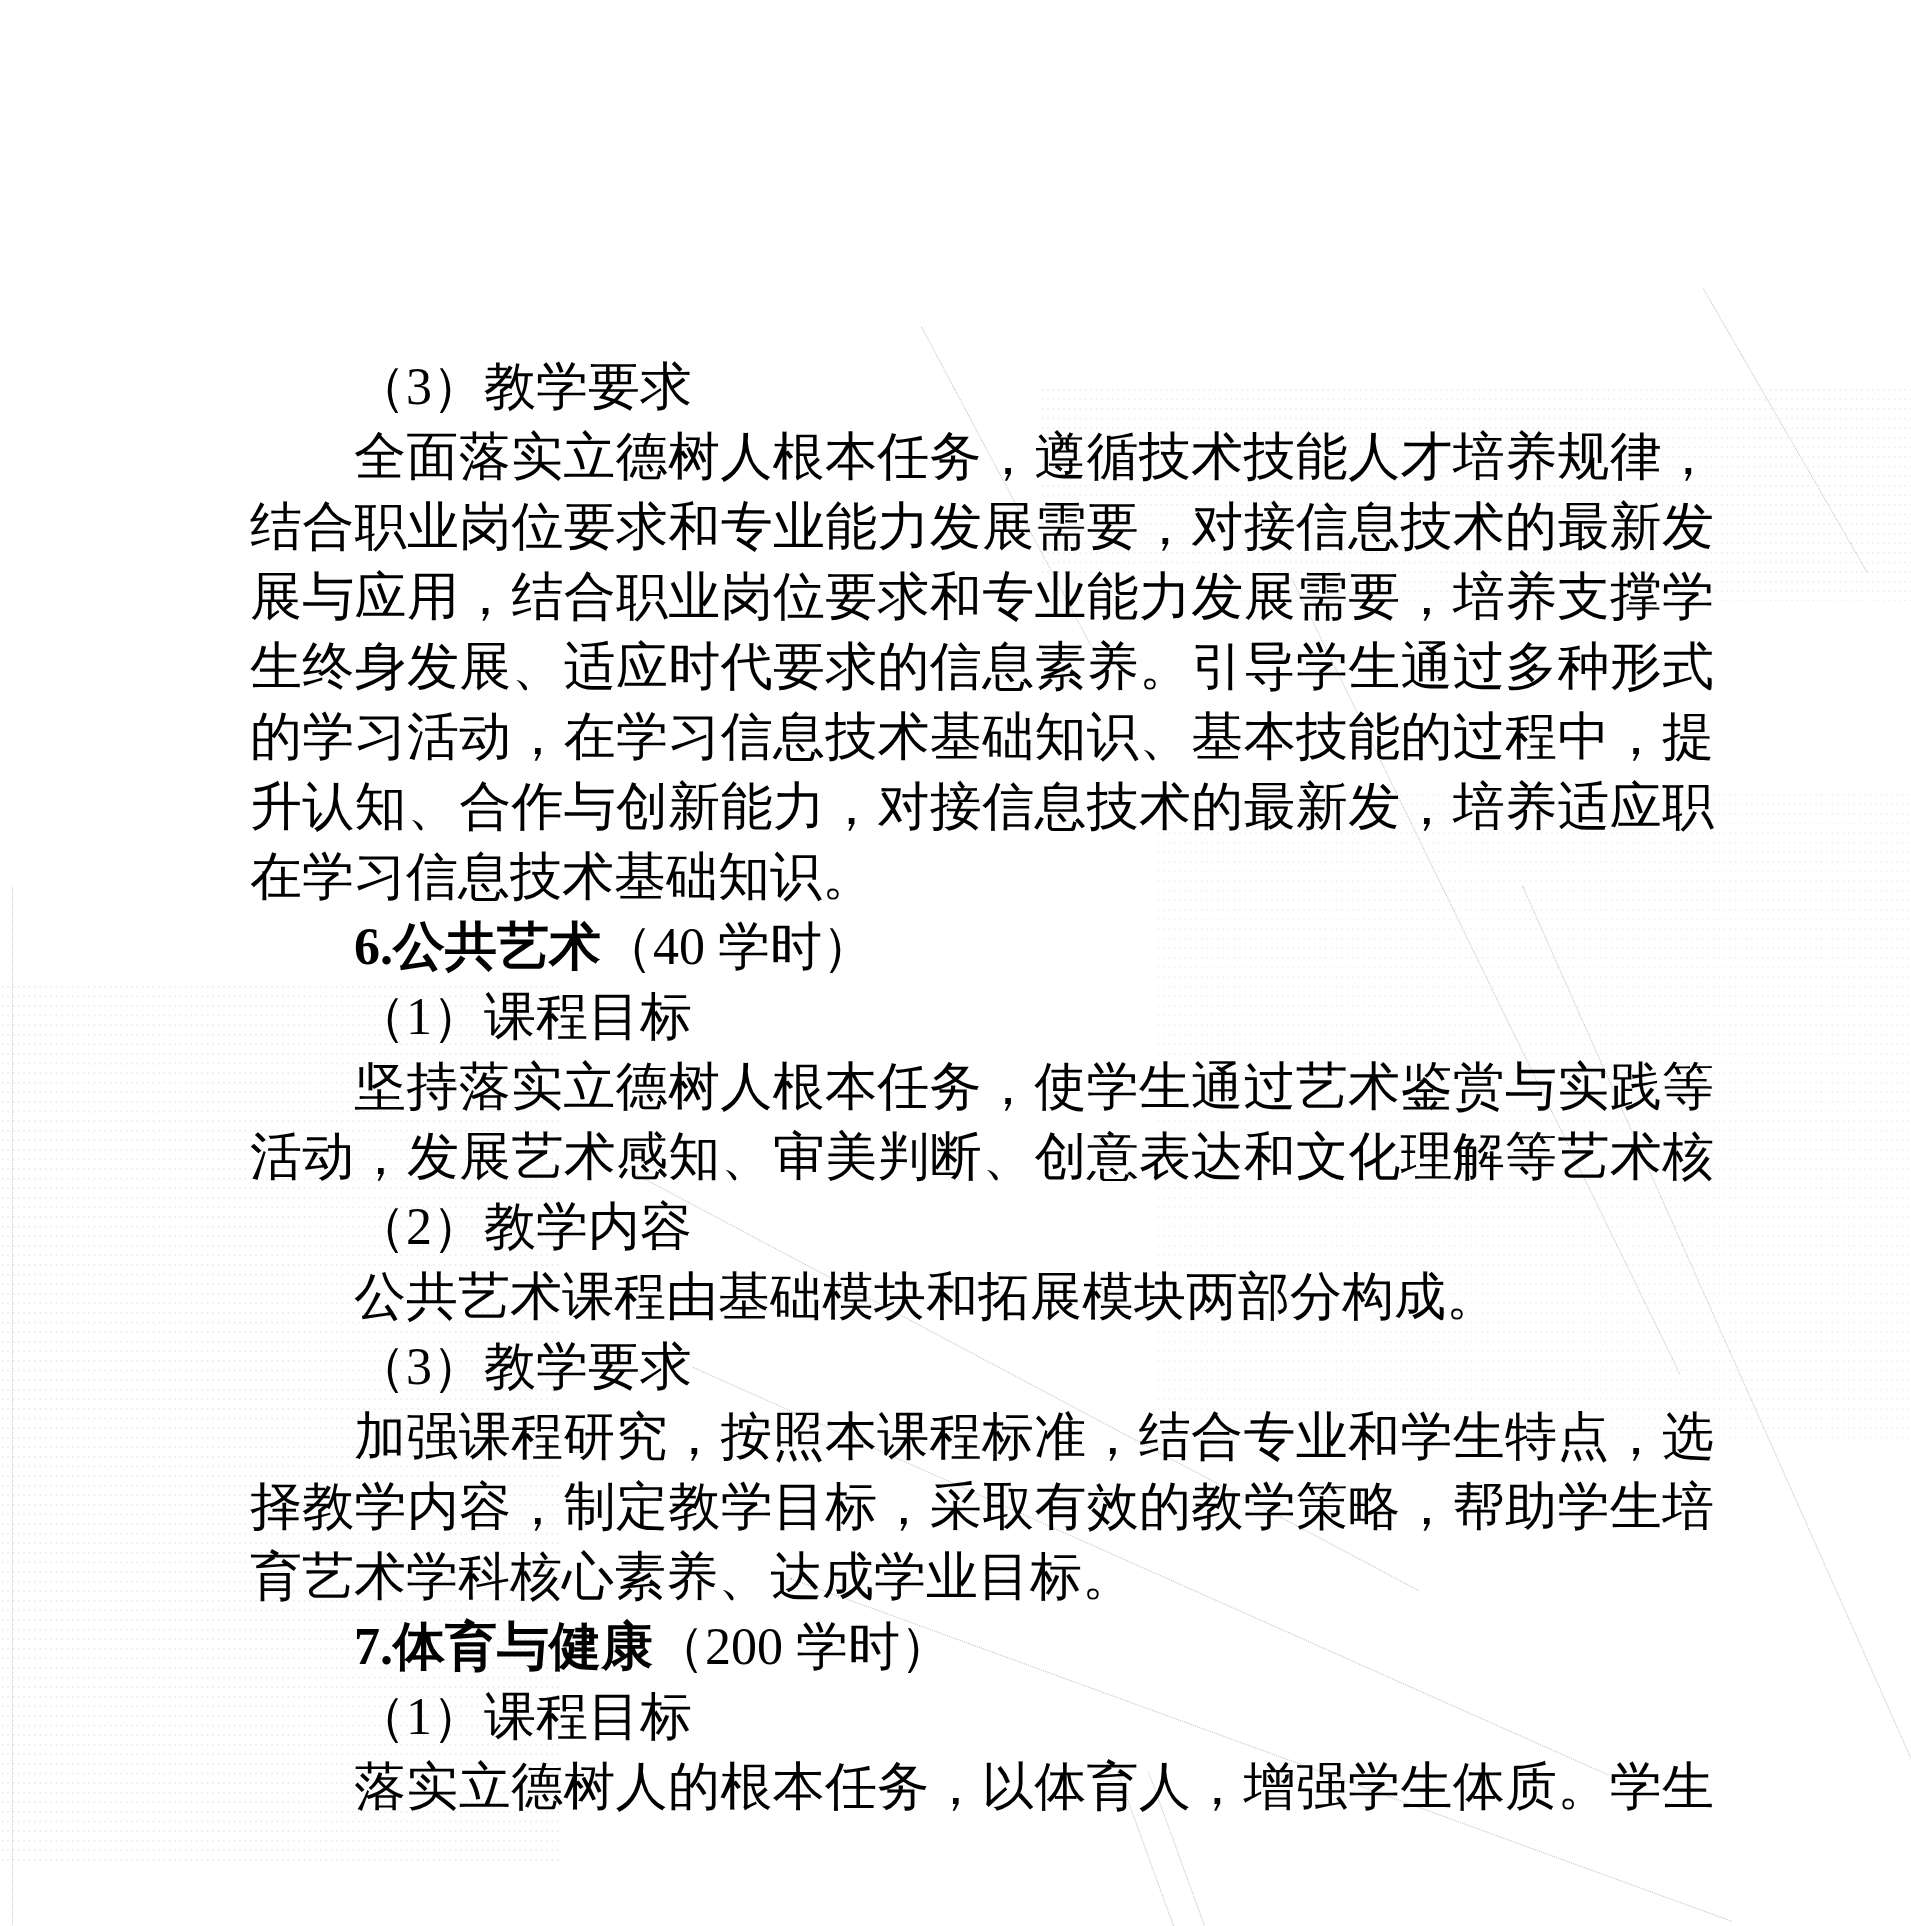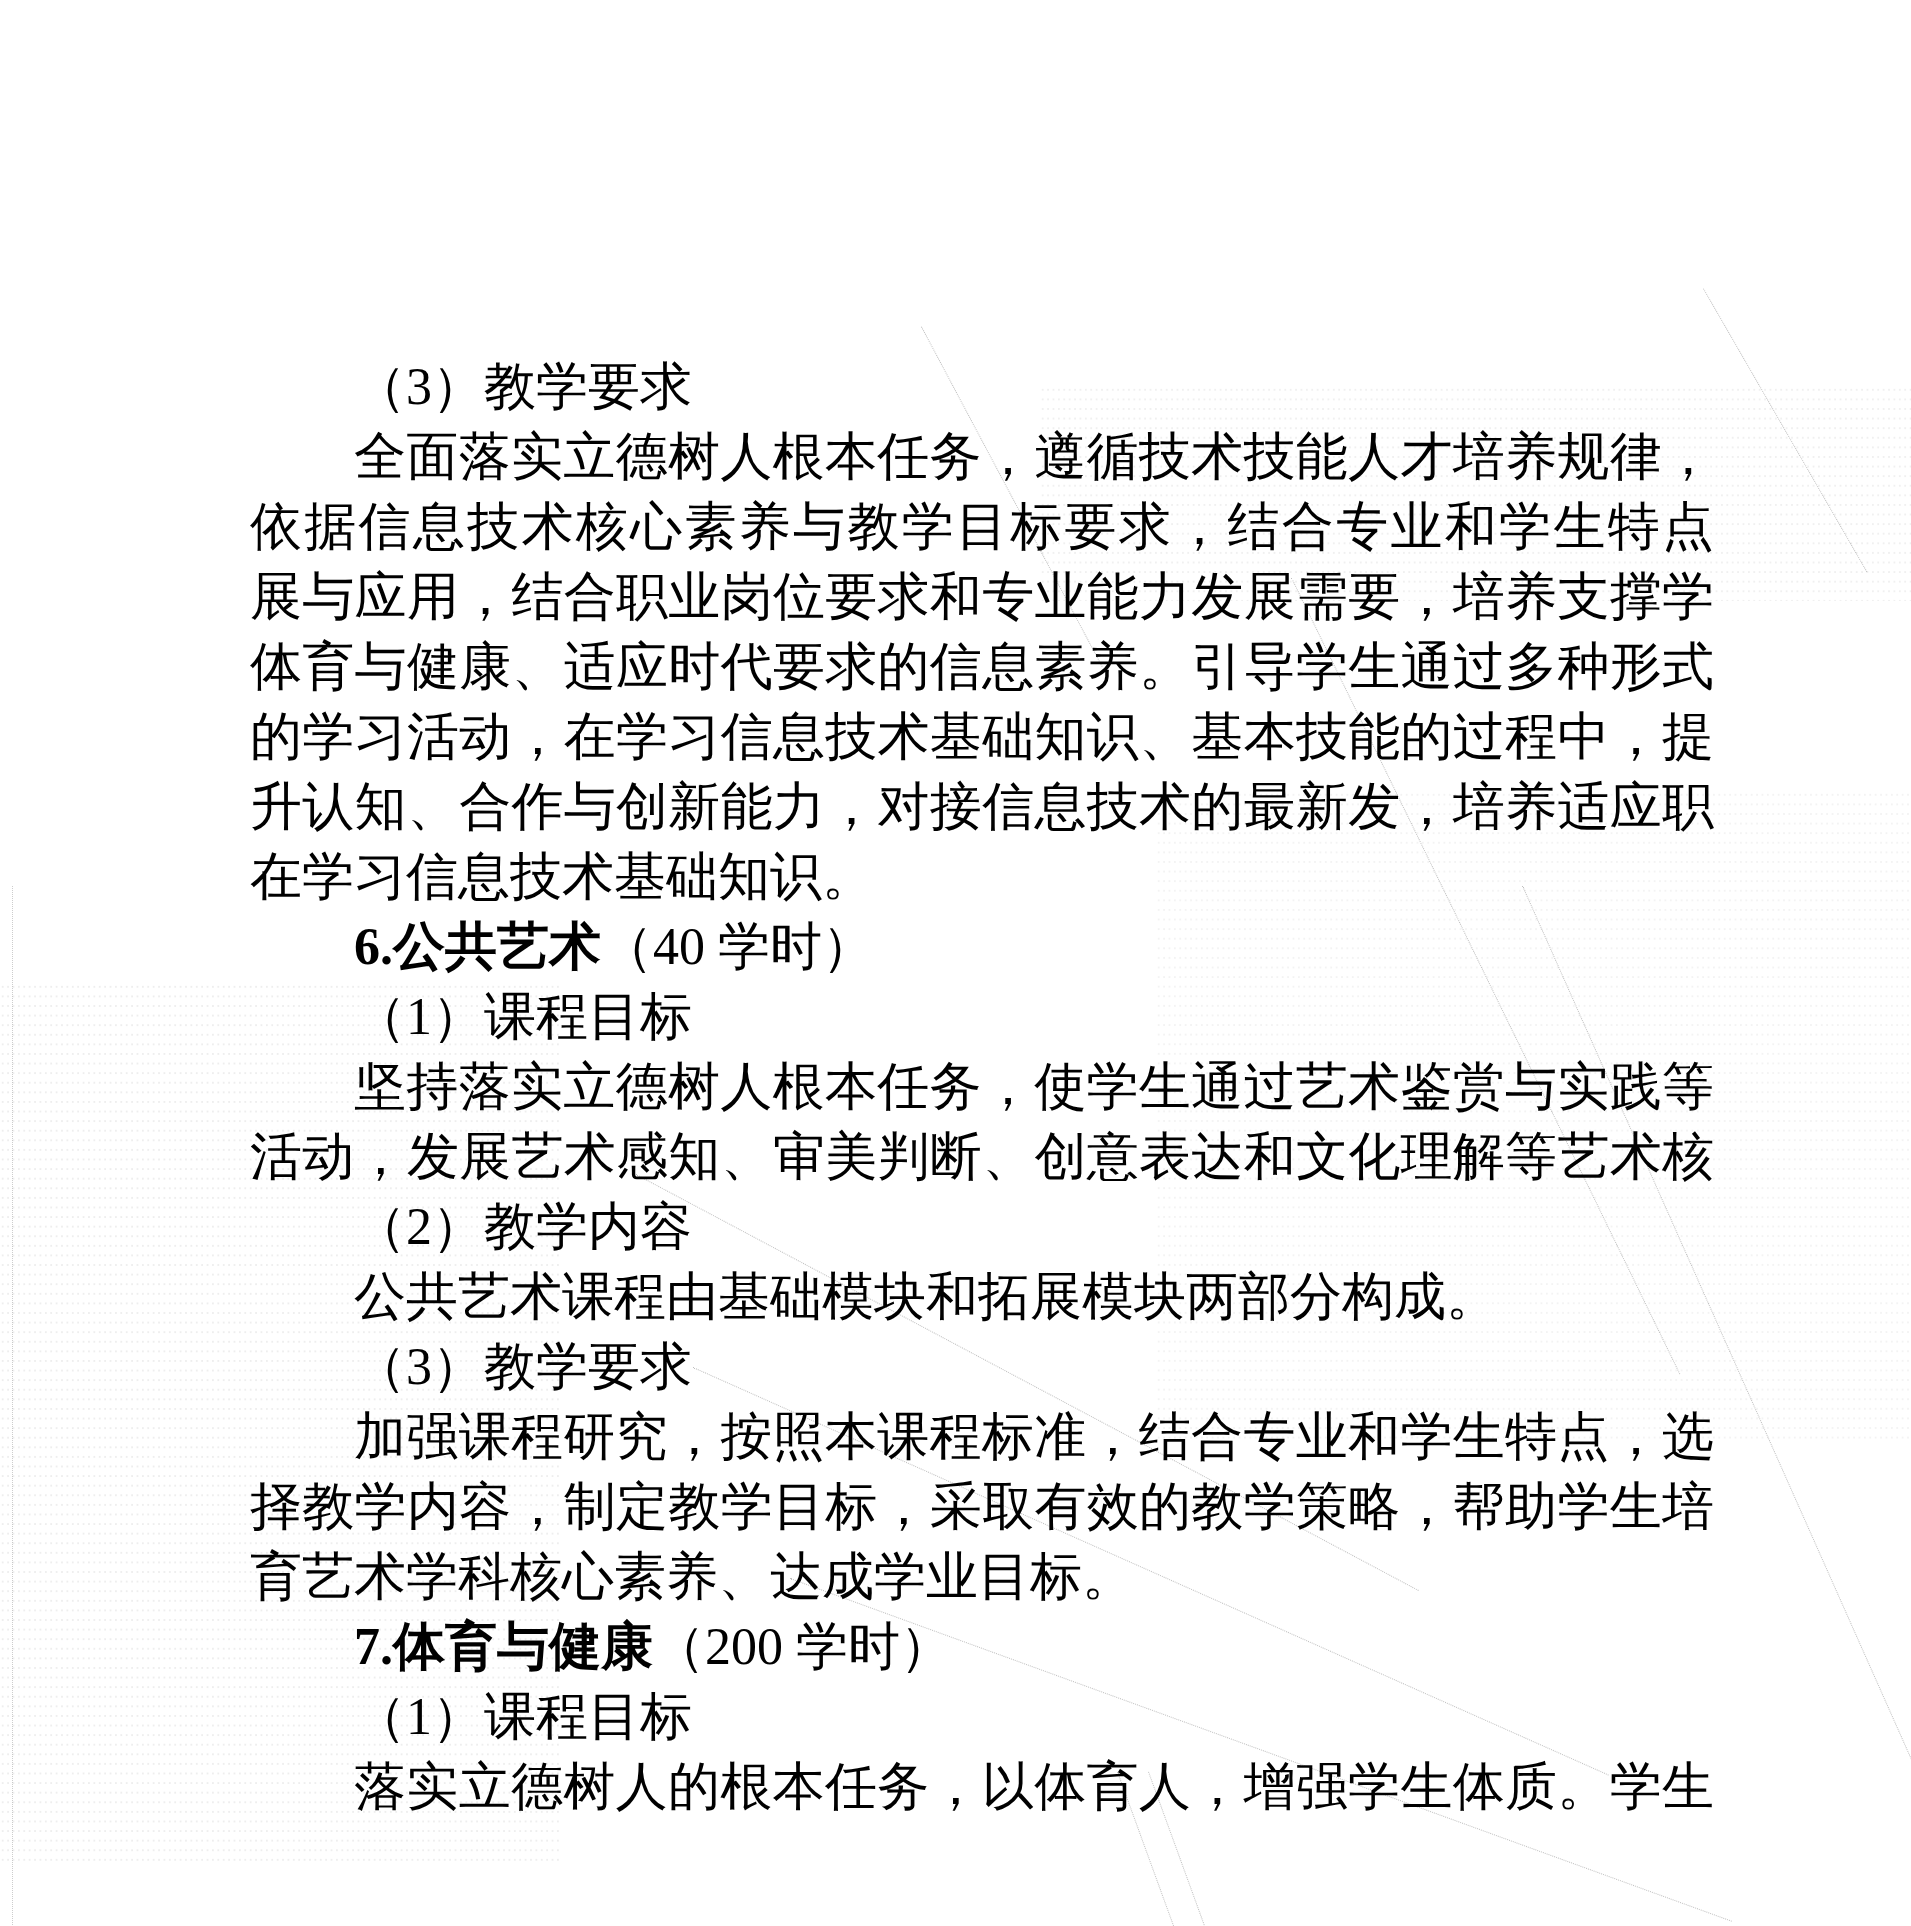--- a/index.html
+++ b/index.html
@@ -86,23 +86,23 @@
     <div class="diag" style="left:693px; top:1368px; height:1002px; transform:rotate(-66deg);"></div>
     <div class="diag" style="left:790px; top:1579px; height:1002px; transform:rotate(-70deg);"></div>
     <div class="diag" style="left:1117px; top:1772px; height:886px; transform:rotate(-20deg);"></div>
     <div class="diag" style="left:1148px; top:1772px; height:905px; transform:rotate(-20deg);"></div>
 
   </div>
 
   <div class="textblock">
       <div class="line indent"><span>（3）教学要求</span></div>
       <div class="line full indent"><span>全面落实立德树人根本任务，遵循技术技能人才培养规律，</span></div>
-      <div class="line full"><span>依据信息技术核心素养与教学目标要求，结合专业和学生特点</span></div>
+      <div class="line full"><span>结合职业岗位要求和专业能力发展需要，对接信息技术的最新发</span></div>
       <div class="line full"><span>展与应用，结合职业岗位要求和专业能力发展需要，培养支撑学</span></div>
-      <div class="line full"><span>体育与健康、适应时代要求的信息素养。引导学生通过多种形式</span></div>
+      <div class="line full"><span>生终身发展、适应时代要求的信息素养。引导学生通过多种形式</span></div>
       <div class="line full"><span>的学习活动，在学习信息技术基础知识、基本技能的过程中，提</span></div>
       <div class="line full"><span>升认知、合作与创新能力，对接信息技术的最新发，培养适应职</span></div>
       <div class="line"><span>在学习信息技术基础知识。</span></div>
       <div class="line indent"><span class="b">6.公共艺术</span><span>（40 学时）</span></div>
       <div class="line indent"><span>（1）课程目标</span></div>
       <div class="line full indent"><span>坚持落实立德树人根本任务，使学生通过艺术鉴赏与实践等</span></div>
       <div class="line full"><span>活动，发展艺术感知、审美判断、创意表达和文化理解等艺术核</span></div>
       <div class="line indent"><span>（2）教学内容</span></div>
       <div class="line indent"><span>公共艺术课程由基础模块和拓展模块两部分构成。</span></div>
       <div class="line indent"><span>（3）教学要求</span></div>

